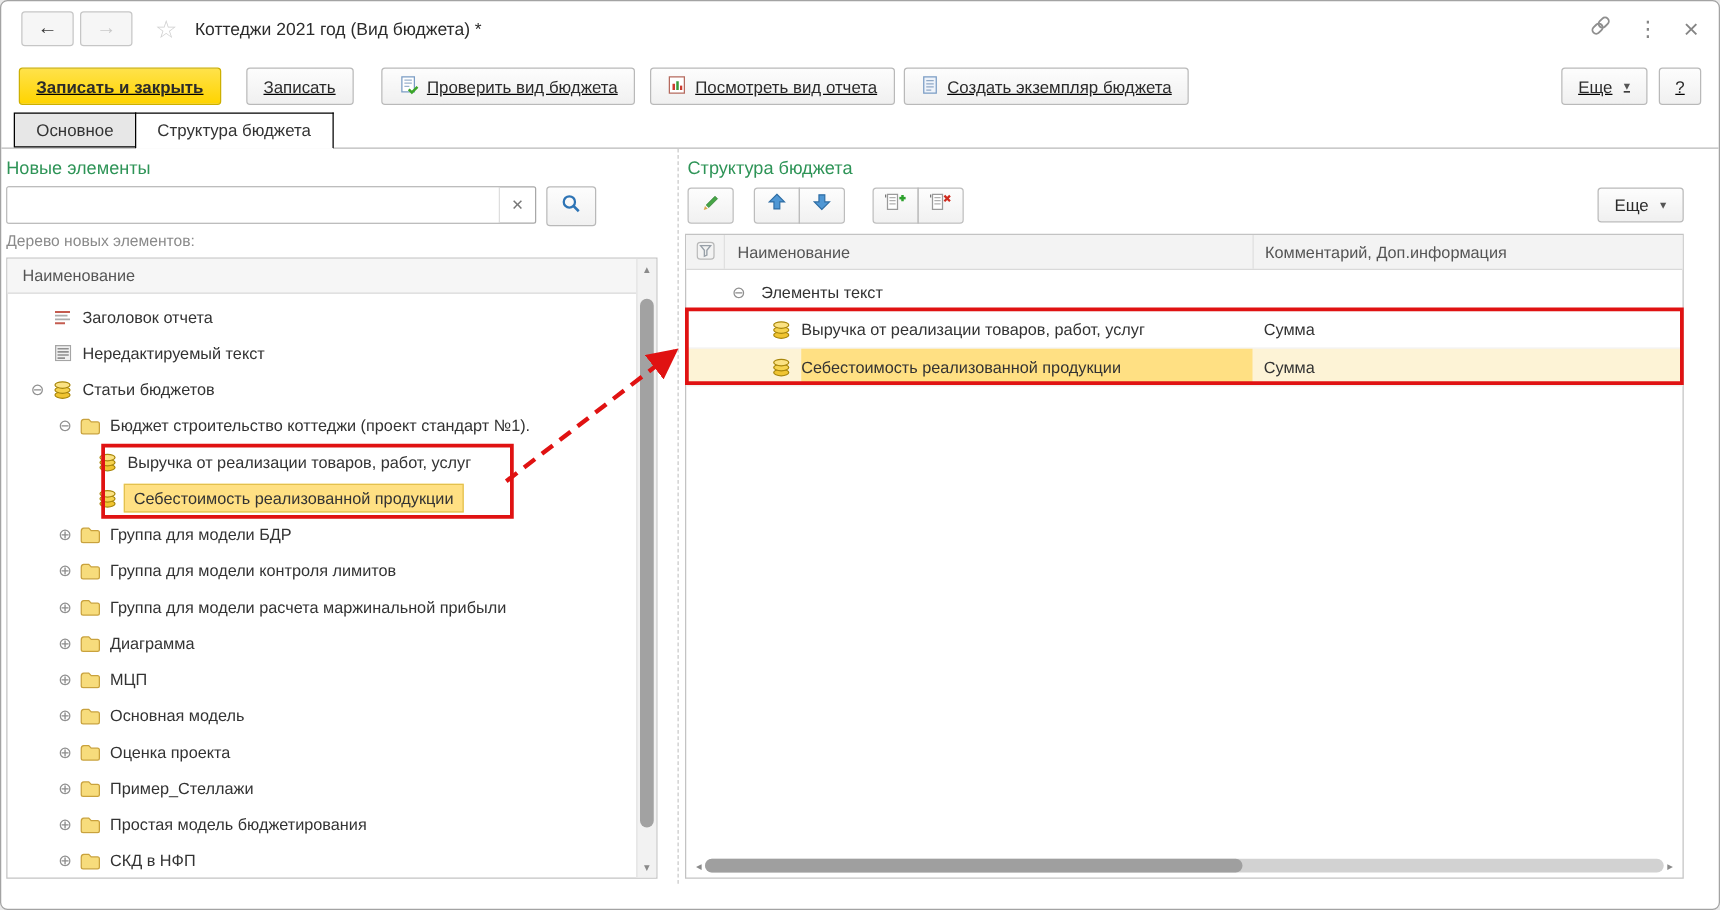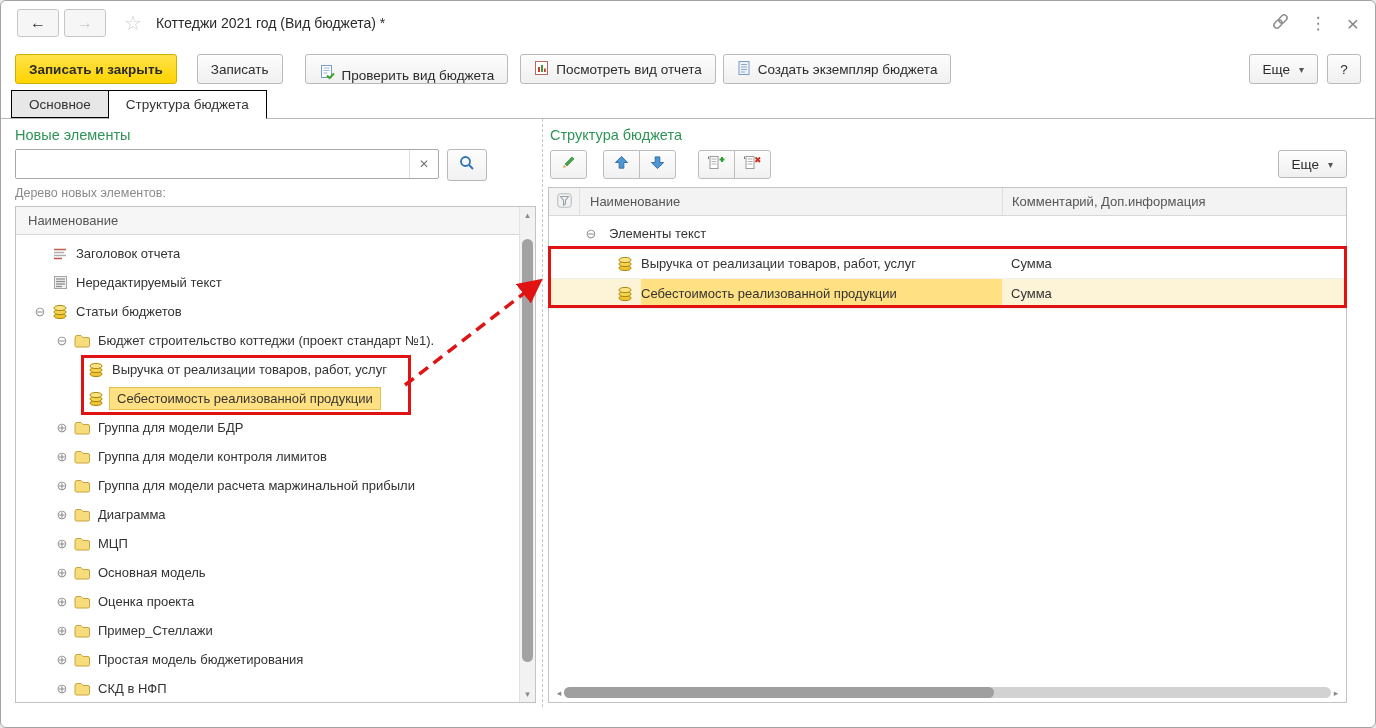--- a/index.html
+++ b/index.html
@@ -7,32 +7,32 @@
   
   .titlebar{position:absolute;top:0;left:0;right:0;height:44px;display:flex;align-items:center;padding:0 16px;box-sizing:border-box;}
   .navbtn{width:40px;height:26px;border:1px solid #c6c6c6;border-radius:3px;background:#f6f6f6;display:flex;align-items:center;justify-content:center;font-size:16px;color:#3a3a3a;cursor:pointer;}
   .navbtn.fwd{color:#c9c9c9;margin-left:5px;}
   .star{color:#cfcfcf;font-size:20px;margin:0 14px 0 18px;}
   .wtitle{font-size:14px;color:#2b2b2b;white-space:nowrap;}
   .tb-right{margin-left:auto;display:flex;align-items:center;gap:20px;color:#858585;}
   .kebab{font-size:17px;cursor:pointer;}
   .closex{font-size:21px;line-height:1;cursor:pointer;}
   
-  .toolbar{position:absolute;top:52px;left:0;right:0;height:32px;display:flex;align-items:center;padding:0 14px;box-sizing:border-box;}
+  .toolbar{position:absolute;top:52px;left:0;right:0;height:32px;display:flex;align-items:center;padding:0 14px;box-sizing:border-box;text-decoration:underline;}
   .btn{height:30px;border:1px solid #b9b9b9;border-radius:3px;background:linear-gradient(#fdfdfd,#f0f0f0);padding:0 13px;font-size:13.5px;color:#2b2b2b;display:inline-flex;align-items:center;gap:7px;cursor:pointer;box-sizing:border-box;white-space:nowrap;}
   .btn.primary{background:linear-gradient(#ffe24a,#ffd400);border-color:#cdb000;font-weight:bold;}
   .caret{font-size:10px;color:#555;margin-left:2px;}
   
   .tabs{position:absolute;top:90px;left:0;right:0;height:27px;border-bottom:1px solid #b9b9b9;padding-left:10px;display:flex;align-items:flex-end;box-sizing:content-box;}
   .tab{height:26px;padding:0 17px;display:flex;align-items:center;font-size:13.5px;color:#333;background:#e7e7e7;border:1px solid #000000;cursor:pointer;}
   .tab.active{background:#fff;height:27px;margin-bottom:-1px;border-bottom:1px solid #fff;}
   .tab + .tab{margin-left:-1px;}
   
   .content{position:absolute;top:118px;left:0;right:0;bottom:20px;}
-  .left-panel{position:absolute;left:10px;width:527px;top:0;bottom:0;}
+  .left-panel{position:absolute;left:0;width:527px;top:0;bottom:0;}
   .right-panel{position:absolute;left:541px;right:10px;top:0;bottom:0;border-left:1px dashed #c9c9c9;}
   .panel-heading{position:absolute;top:8px;font-size:14.5px;color:#2e9457;}
   
   .search-row{position:absolute;top:30px;left:4px;height:30px;display:flex;}
   .search-input-wrap{width:424px;height:30px;border:1px solid #a8a8a8;border-radius:2px;background:#fff;display:flex;box-sizing:border-box;}
   .search-input-wrap input{flex:1;border:none;outline:none;padding:0 8px;font-size:13px;font-family:inherit;}
   .clear-seg{width:28px;border-left:1px solid #dedede;color:#777;display:flex;align-items:center;justify-content:center;font-size:12px;cursor:pointer;}
   .search-btn{width:38px;height:30px;margin-left:8px;border:1px solid #b9b9b9;border-radius:3px;background:linear-gradient(#fdfdfd,#f1f1f1);display:flex;align-items:center;justify-content:center;cursor:pointer;}
   .tree-caption{position:absolute;top:67px;left:4px;font-size:12.5px;color:#8a8a8a;}
   
@@ -109,21 +109,21 @@
     </div>
   </div>
 
   <div class="toolbar">
     <button class="btn primary">
         <span>Записать и закрыть</span>
       </button>
     <button class="btn" style="margin-left:20px;">
         <span>Записать</span>
       </button>
-    <button class="btn" style="margin-left:22px;align-items:flex-end;">
+    <button class="btn" style="margin-left:22px;">
       <span>
         <svg width="16" height="16" viewBox="0 0 16 16">
             <rect x="2.5" y="1.5" width="10" height="12" fill="#fff" stroke="#7a9cc4"></rect>
             <line x1="4.5" y1="4" x2="10.5" y2="4" stroke="#9ab1cc"></line>
             <line x1="4.5" y1="6.5" x2="10.5" y2="6.5" stroke="#9ab1cc"></line>
             <line x1="4.5" y1="9" x2="8.5" y2="9" stroke="#9ab1cc"></line>
             <path d="M8 11.5 l2.5 2.5 L15 9.5" fill="none" stroke="#3aa527" stroke-width="2"></path>
           </svg>
       </span>
       <span>Проверить вид бюджета</span>

